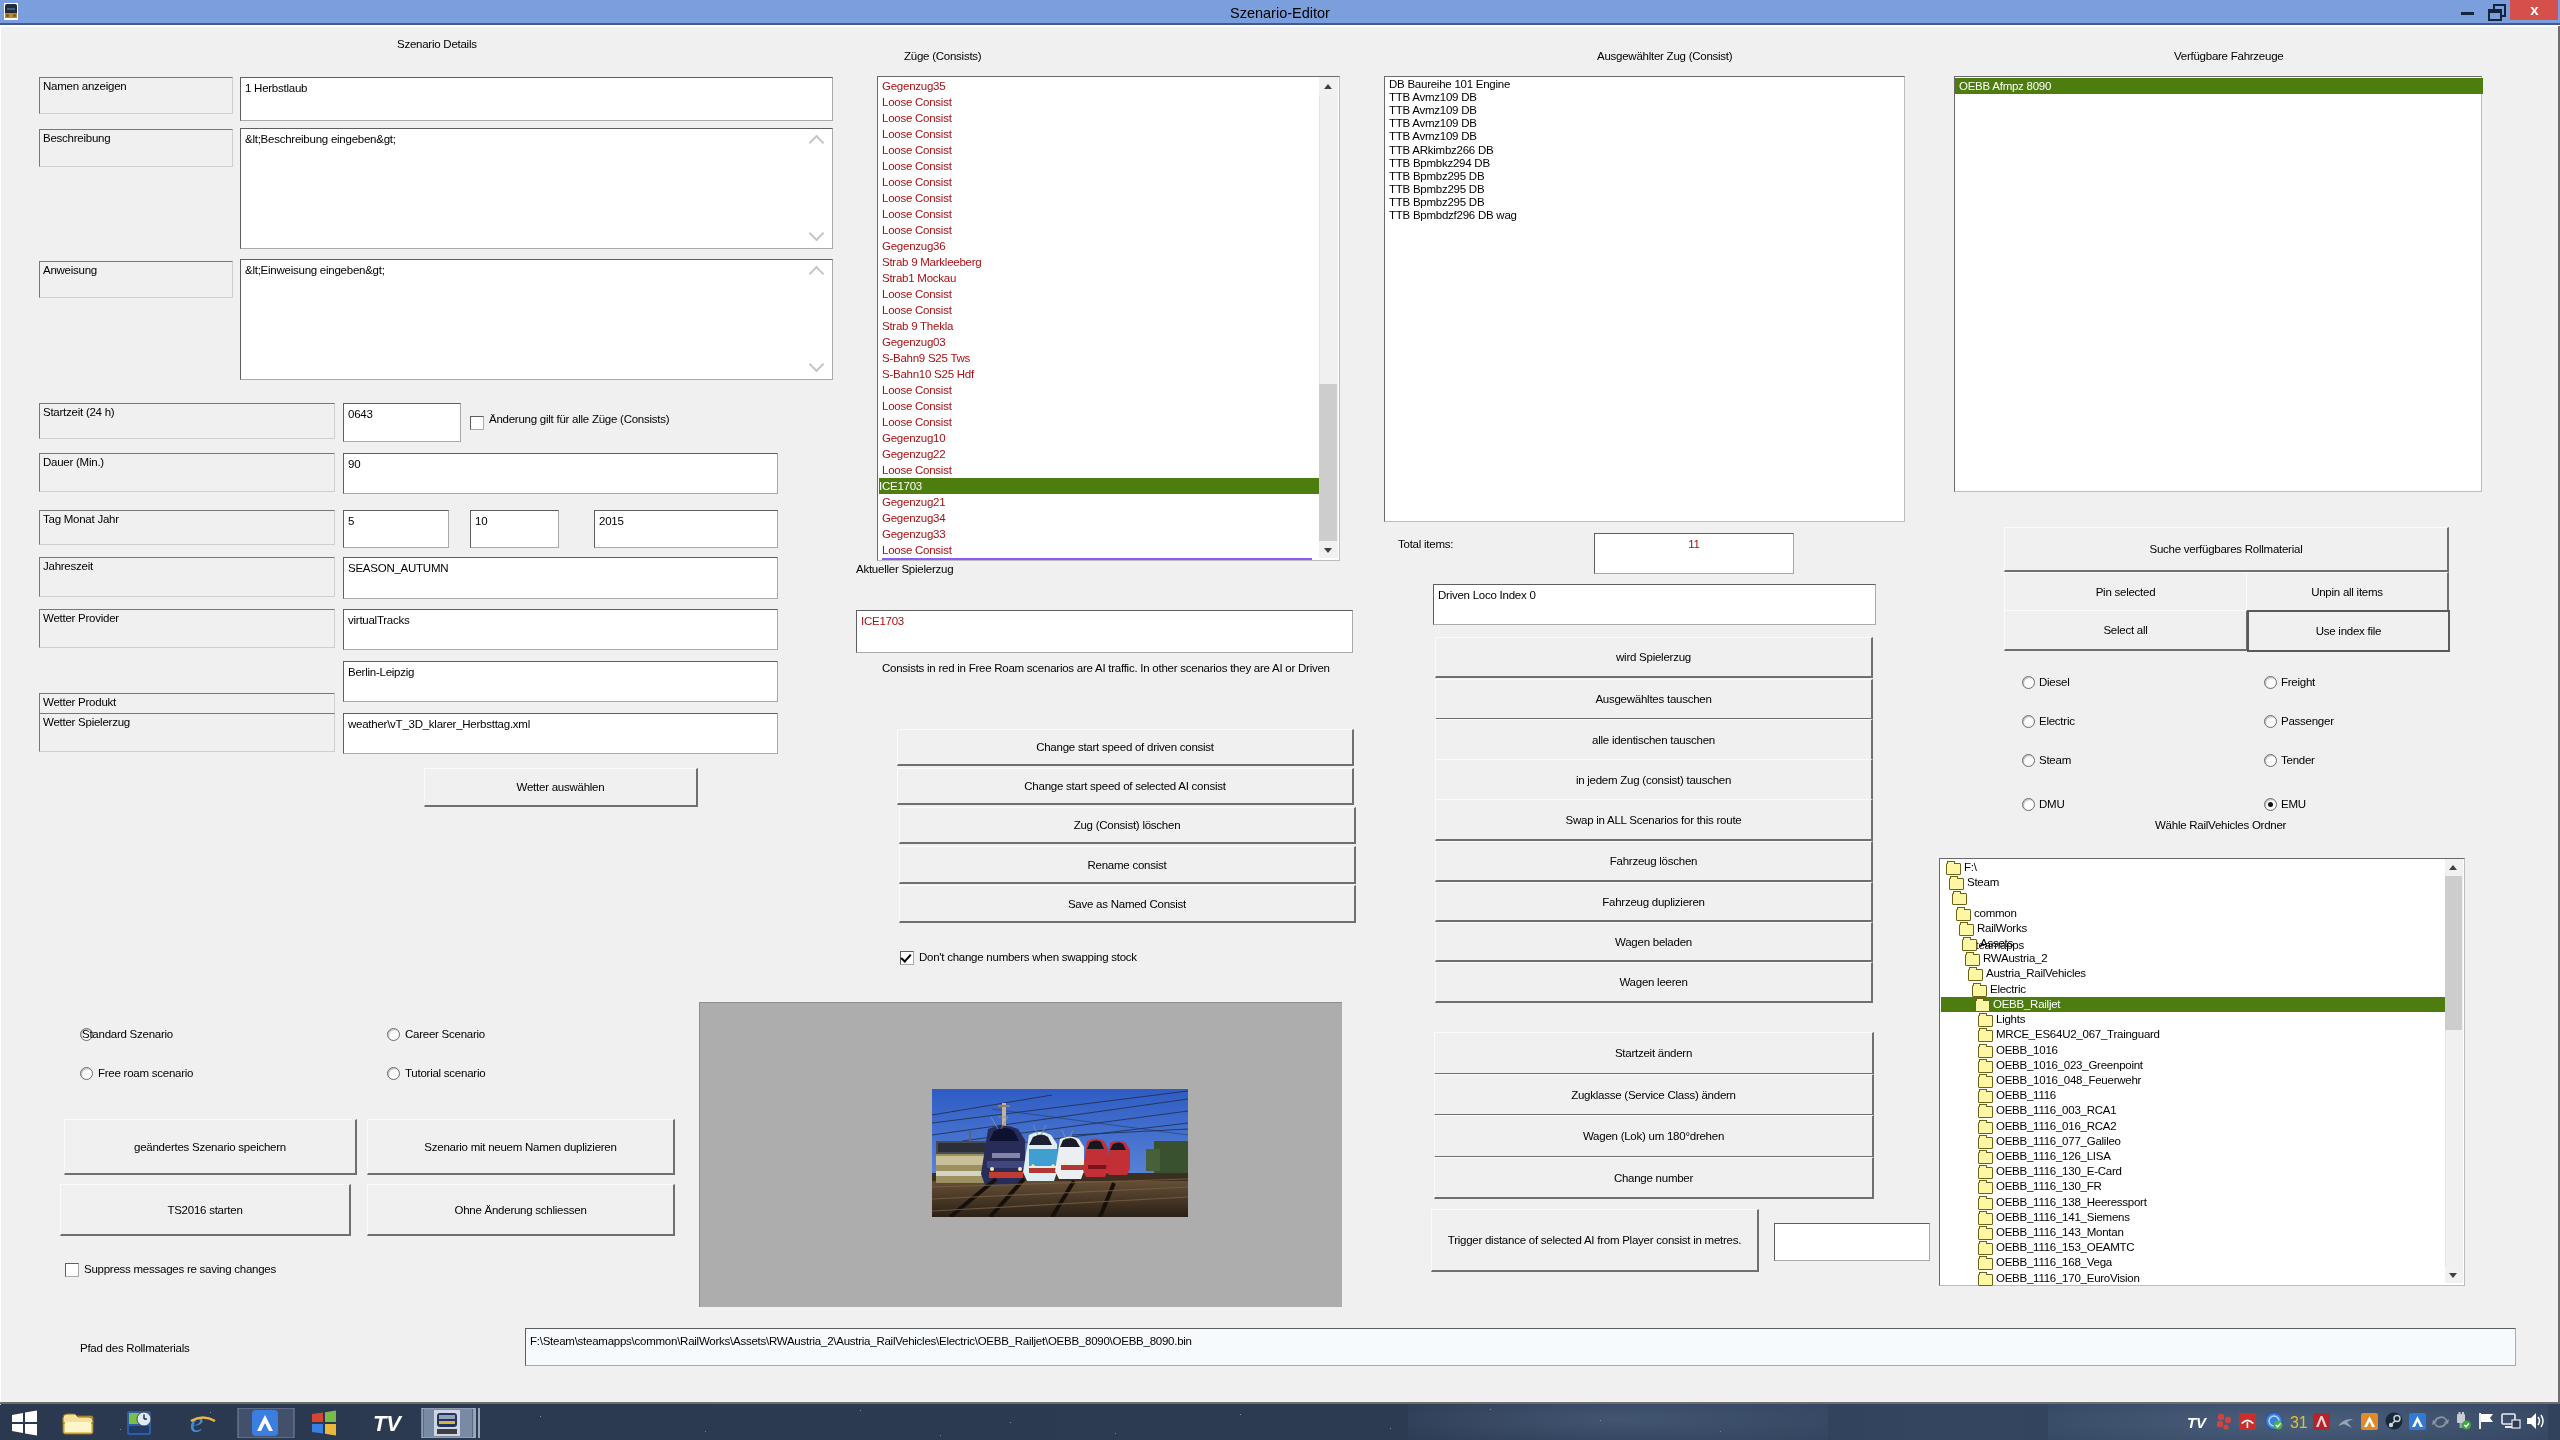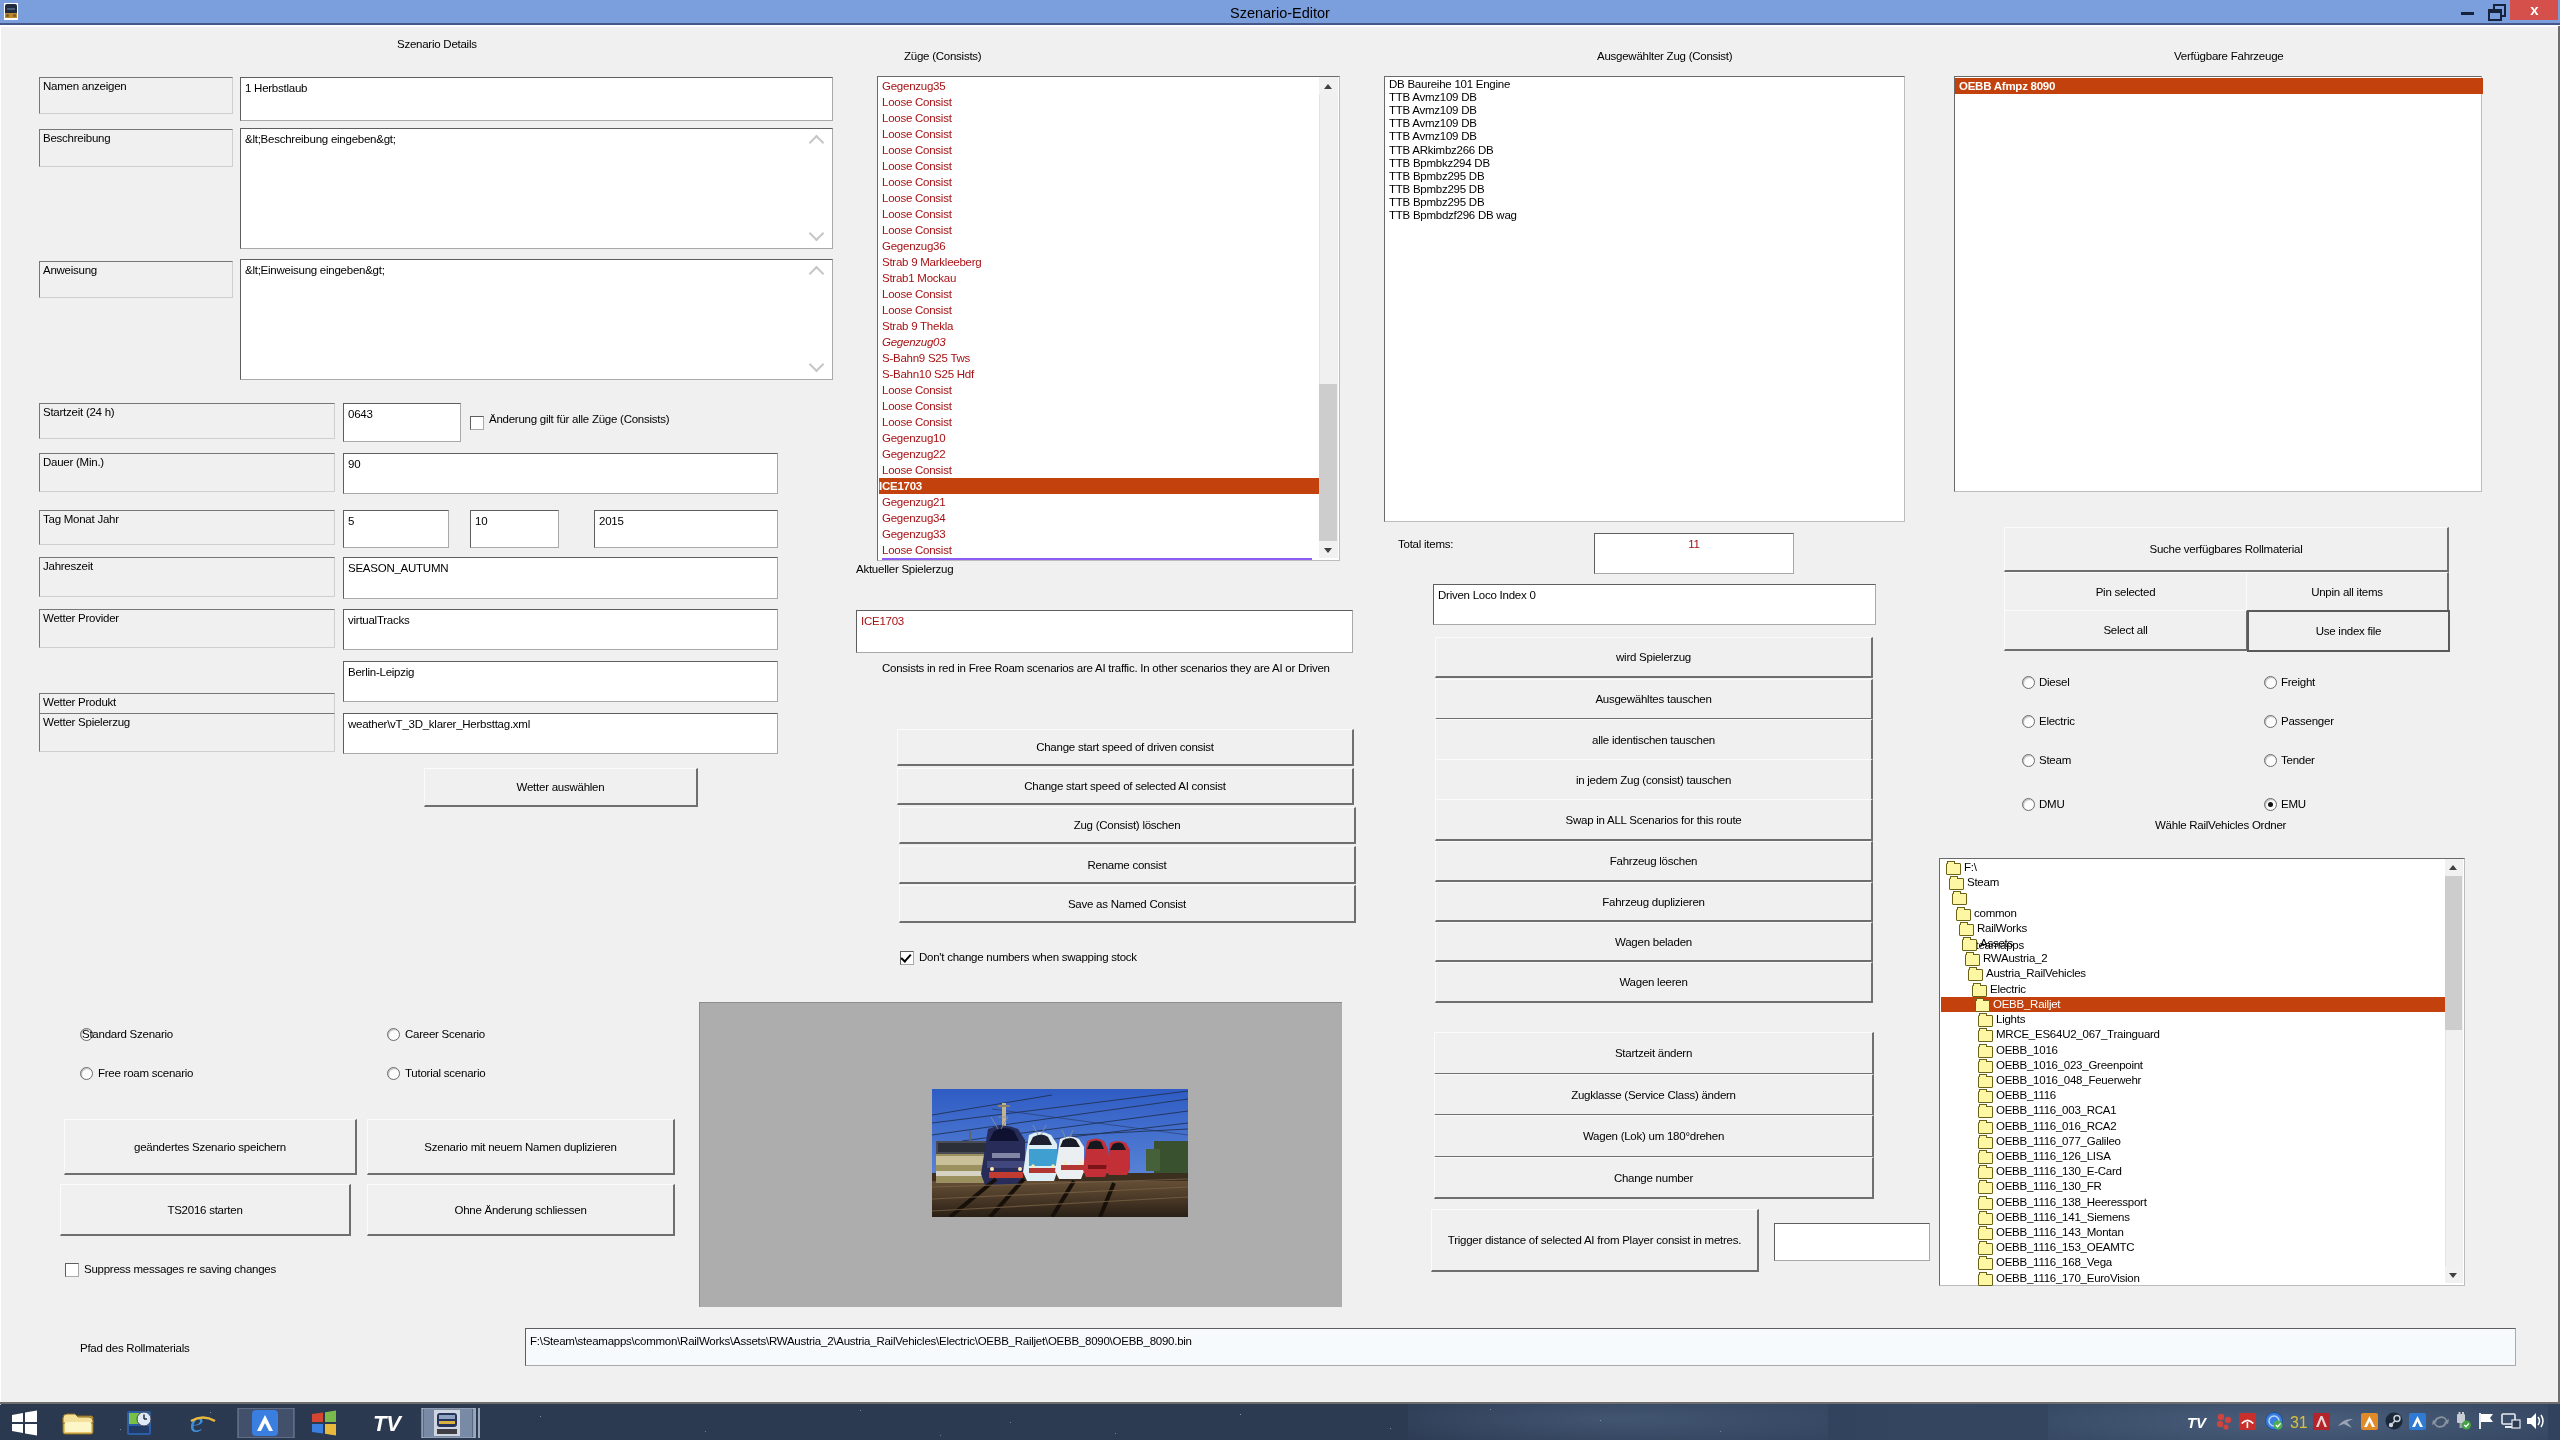--- a/index.html
+++ b/index.html
@@ -19,21 +19,21 @@
 .ck::after{content:"";position:absolute;left:2px;top:0px;width:4px;height:8px;border:solid #000;border-width:0 2px 2px 0;transform:rotate(42deg);}
 .chu{position:absolute;width:9px;height:9px;border:solid #c6c6c6;border-width:2px 0 0 2px;transform:rotate(45deg);}
 .chd{position:absolute;width:9px;height:9px;border:solid #c6c6c6;border-width:0 2px 2px 0;transform:rotate(45deg);}
 .sbar{position:absolute;background:#f0f0f0;border-left:1px solid #e2e2e2;}
 .sbtn{position:absolute;background:#f1f1f1;}
 .thumb{position:absolute;background:#cdcdcd;}
 .aru{width:0;height:0;border-left:4px solid transparent;border-right:4px solid transparent;border-bottom:5px solid #404040;position:absolute;}
 .ard{width:0;height:0;border-left:4px solid transparent;border-right:4px solid transparent;border-top:5px solid #404040;position:absolute;}
 .fo{position:absolute;width:13px;height:10px;background:#fdf6a3;border:1px solid #6b6117;border-radius:1px;}
 .fo::before{content:"";position:absolute;left:0px;top:-3px;width:6px;height:2px;background:#fdf6a3;border:1px solid #6b6117;border-bottom:none;}
-.hl{background:#c2410c;color:#fff;font-weight:bold;}
+.hl{background:#4d7c0f;color:#fff;}
 .sec{position:absolute;white-space:nowrap;}
 </style>
 </head>
 <body>
 
 <div class="ab" style="left:0;top:0;width:2560px;height:23px;background:#7b9fdd;"></div>
 <div class="ab" style="left:0;top:23px;width:2560px;height:2px;background:#46588a;"></div>
 <div class="ab" style="left:0;top:25px;width:2560px;height:2px;background:#fefefe;"></div>
 <div class="ab" style="left:1230px;top:3px;width:200px;height:20px;line-height:20px;font-size:14.5px;letter-spacing:0;">Szenario-Editor</div>
 
@@ -114,21 +114,21 @@
 <div class="lr" style="top:174px;">Loose Consist</div>
 <div class="lr" style="top:190px;">Loose Consist</div>
 <div class="lr" style="top:206px;">Loose Consist</div>
 <div class="lr" style="top:222px;">Loose Consist</div>
 <div class="lr" style="top:238px;">Gegenzug36</div>
 <div class="lr" style="top:254px;">Strab 9 Markleeberg</div>
 <div class="lr" style="top:270px;">Strab1 Mockau</div>
 <div class="lr" style="top:286px;">Loose Consist</div>
 <div class="lr" style="top:302px;">Loose Consist</div>
 <div class="lr" style="top:318px;">Strab 9 Thekla</div>
-<div class="lr" style="top:334px;font-style:italic;">Gegenzug03</div>
+<div class="lr" style="top:334px;">Gegenzug03</div>
 <div class="lr" style="top:350px;">S-Bahn9 S25 Tws</div>
 <div class="lr" style="top:366px;">S-Bahn10 S25 Hdf</div>
 <div class="lr" style="top:382px;">Loose Consist</div>
 <div class="lr" style="top:398px;">Loose Consist</div>
 <div class="lr" style="top:414px;">Loose Consist</div>
 <div class="lr" style="top:430px;">Gegenzug10</div>
 <div class="lr" style="top:446px;">Gegenzug22</div>
 <div class="lr" style="top:462px;">Loose Consist</div>
 <div class="lr hl" style="top:478px;left:879px;width:440px;border-bottom:none;">ICE1703</div>
 <div class="lr" style="top:494px;">Gegenzug21</div>

